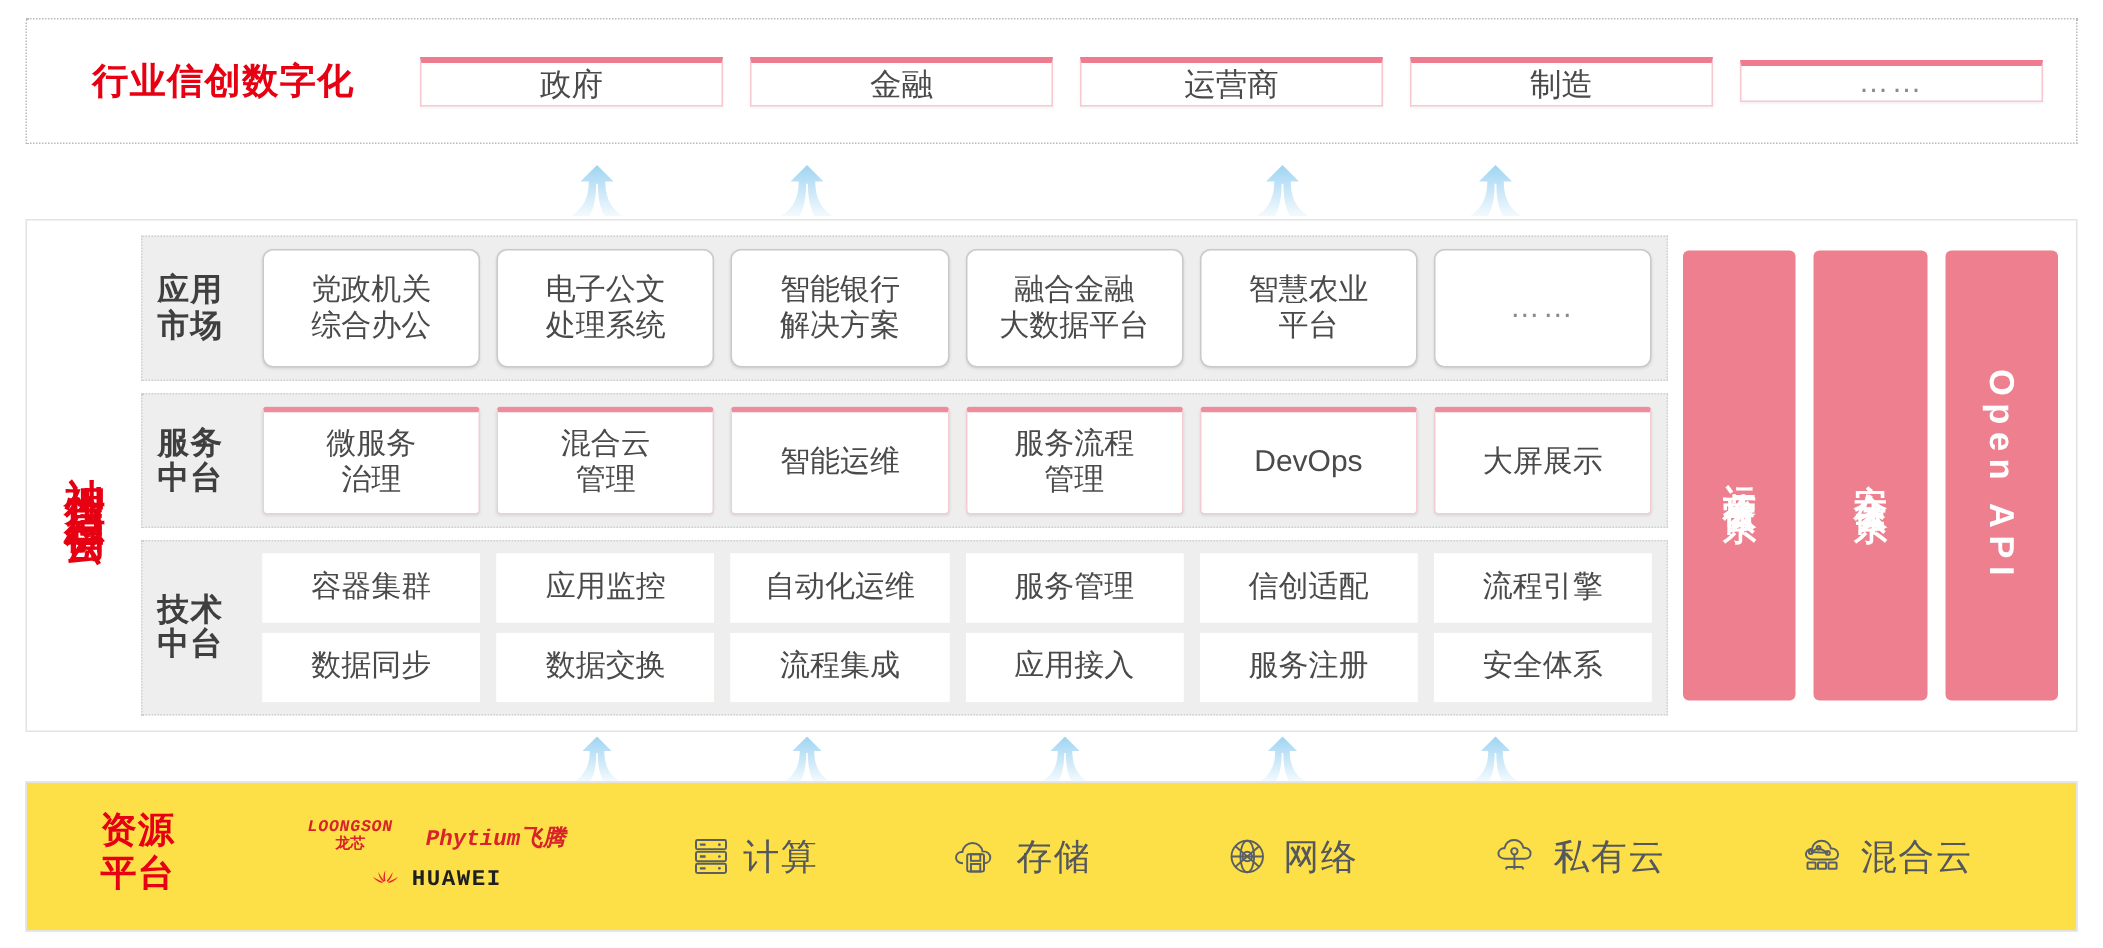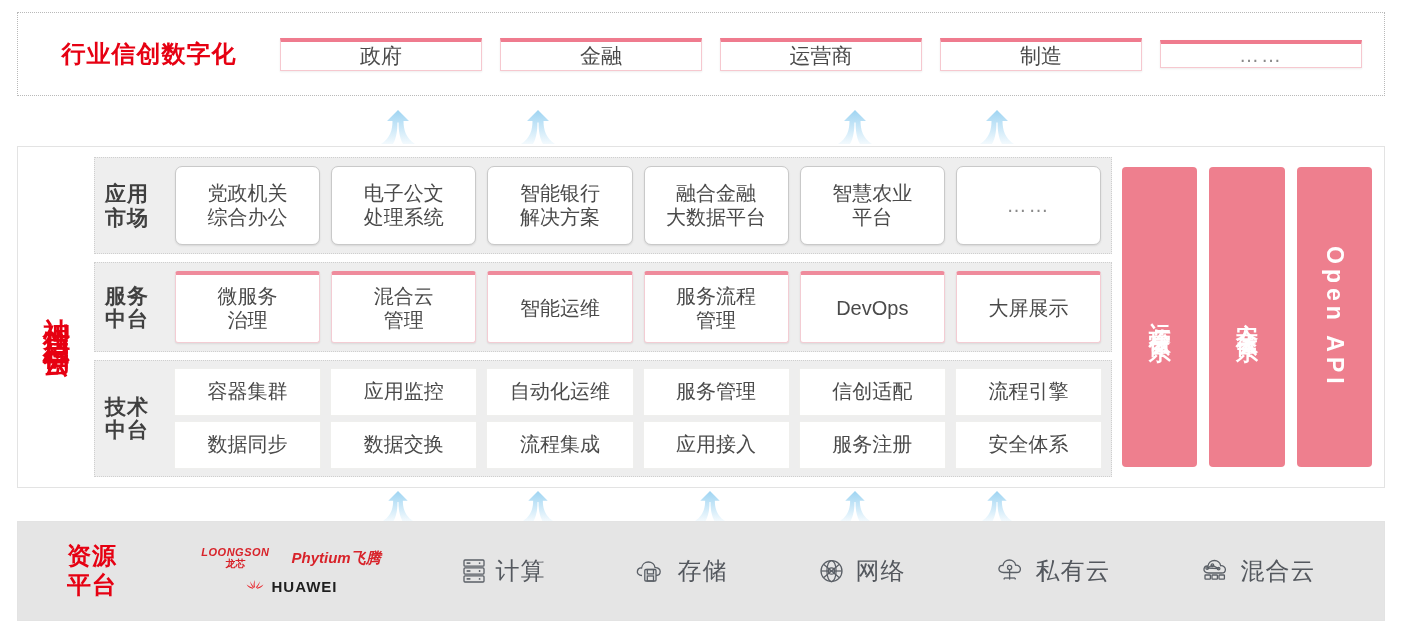--- a/index.html
+++ b/index.html
@@ -243,23 +243,24 @@
 
   
   .resource-band {
     position: absolute;
     left: 17px;
     top: 521px;
     width: 1368px;
     height: 100px;
     border: 1px solid #e3e3e3;
     box-sizing: border-box;
-    background: #e5e5e5;
-    display: flex;
-    align-items: center;
+    background: #fde047;
+    display: flex;
+    align-items: center;
+    font-family: Liberation Mono, monospace;
   }
   .resource-title {
     flex: 0 0 auto;
     width: 148px;
     text-align: center;
     color: #e60012;
     font-size: 24px;
     font-weight: bold;
     line-height: 1.2;
     letter-spacing: 1px;

